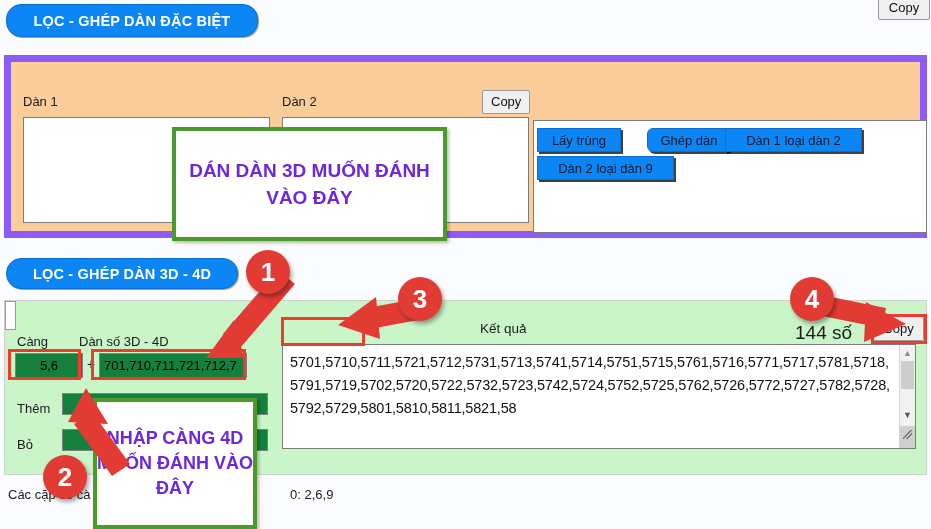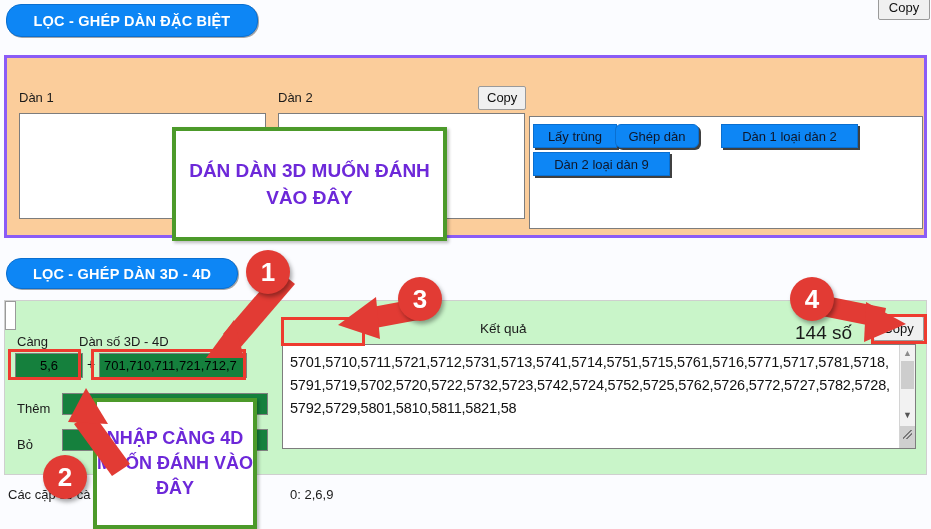--- a/index.html
+++ b/index.html
@@ -29,21 +29,21 @@
     white-space: nowrap;
   }
   #pill-1 { left: 6px; top: 4px; width: 252px; height: 33px; }
   #pill-2 { left: 6px; top: 258px; width: 232px; height: 31px; }
 
   
   #panel-orange {
     position: absolute;
     left: 4px; top: 55px; width: 923px; height: 183px;
     background: #fbcd9b;
-    border: 3px solid #8b5cf6;
+    border: 7px solid #8b5cf6;
   }
   .lbl {
     position: absolute;
     font-size: 13px;
     color: #1a1a1a;
     white-space: nowrap;
   }
   #lbl-dan1 { left: 12px; top: 32px; }
   #lbl-dan2 { left: 271px; top: 32px; }
 
@@ -89,21 +89,21 @@
     font-size: 13px;
     border: 1px solid #0a6fd0;
     box-shadow: 2px 2px 0 rgba(0,0,0,.75);
     display: flex;
     align-items: center;
     justify-content: center;
     cursor: pointer;
     white-space: nowrap;
   }
   #btn-laytrung   { left: 526px; top: 66px;  width: 84px; height: 24px; }
-  #btn-ghepdan    { left: 608px; top: 66px;  width: 84px; height: 24px; border-radius: 6px; }
+  #btn-ghepdan    { left: 636px; top: 66px;  width: 84px; height: 24px; border-radius: 6px; }
   #btn-d1loaid2   { left: 714px; top: 66px;  width: 137px;height: 24px; }
   #btn-d2loaid1   { left: 526px; top: 94px;  width: 137px;height: 24px; }
 
   
   #panel-green {
     position: absolute;
     left: 4px; top: 300px; width: 923px; height: 175px;
     background: #c9f5c9;
     border: 1px solid #cfcfcf;
   }

